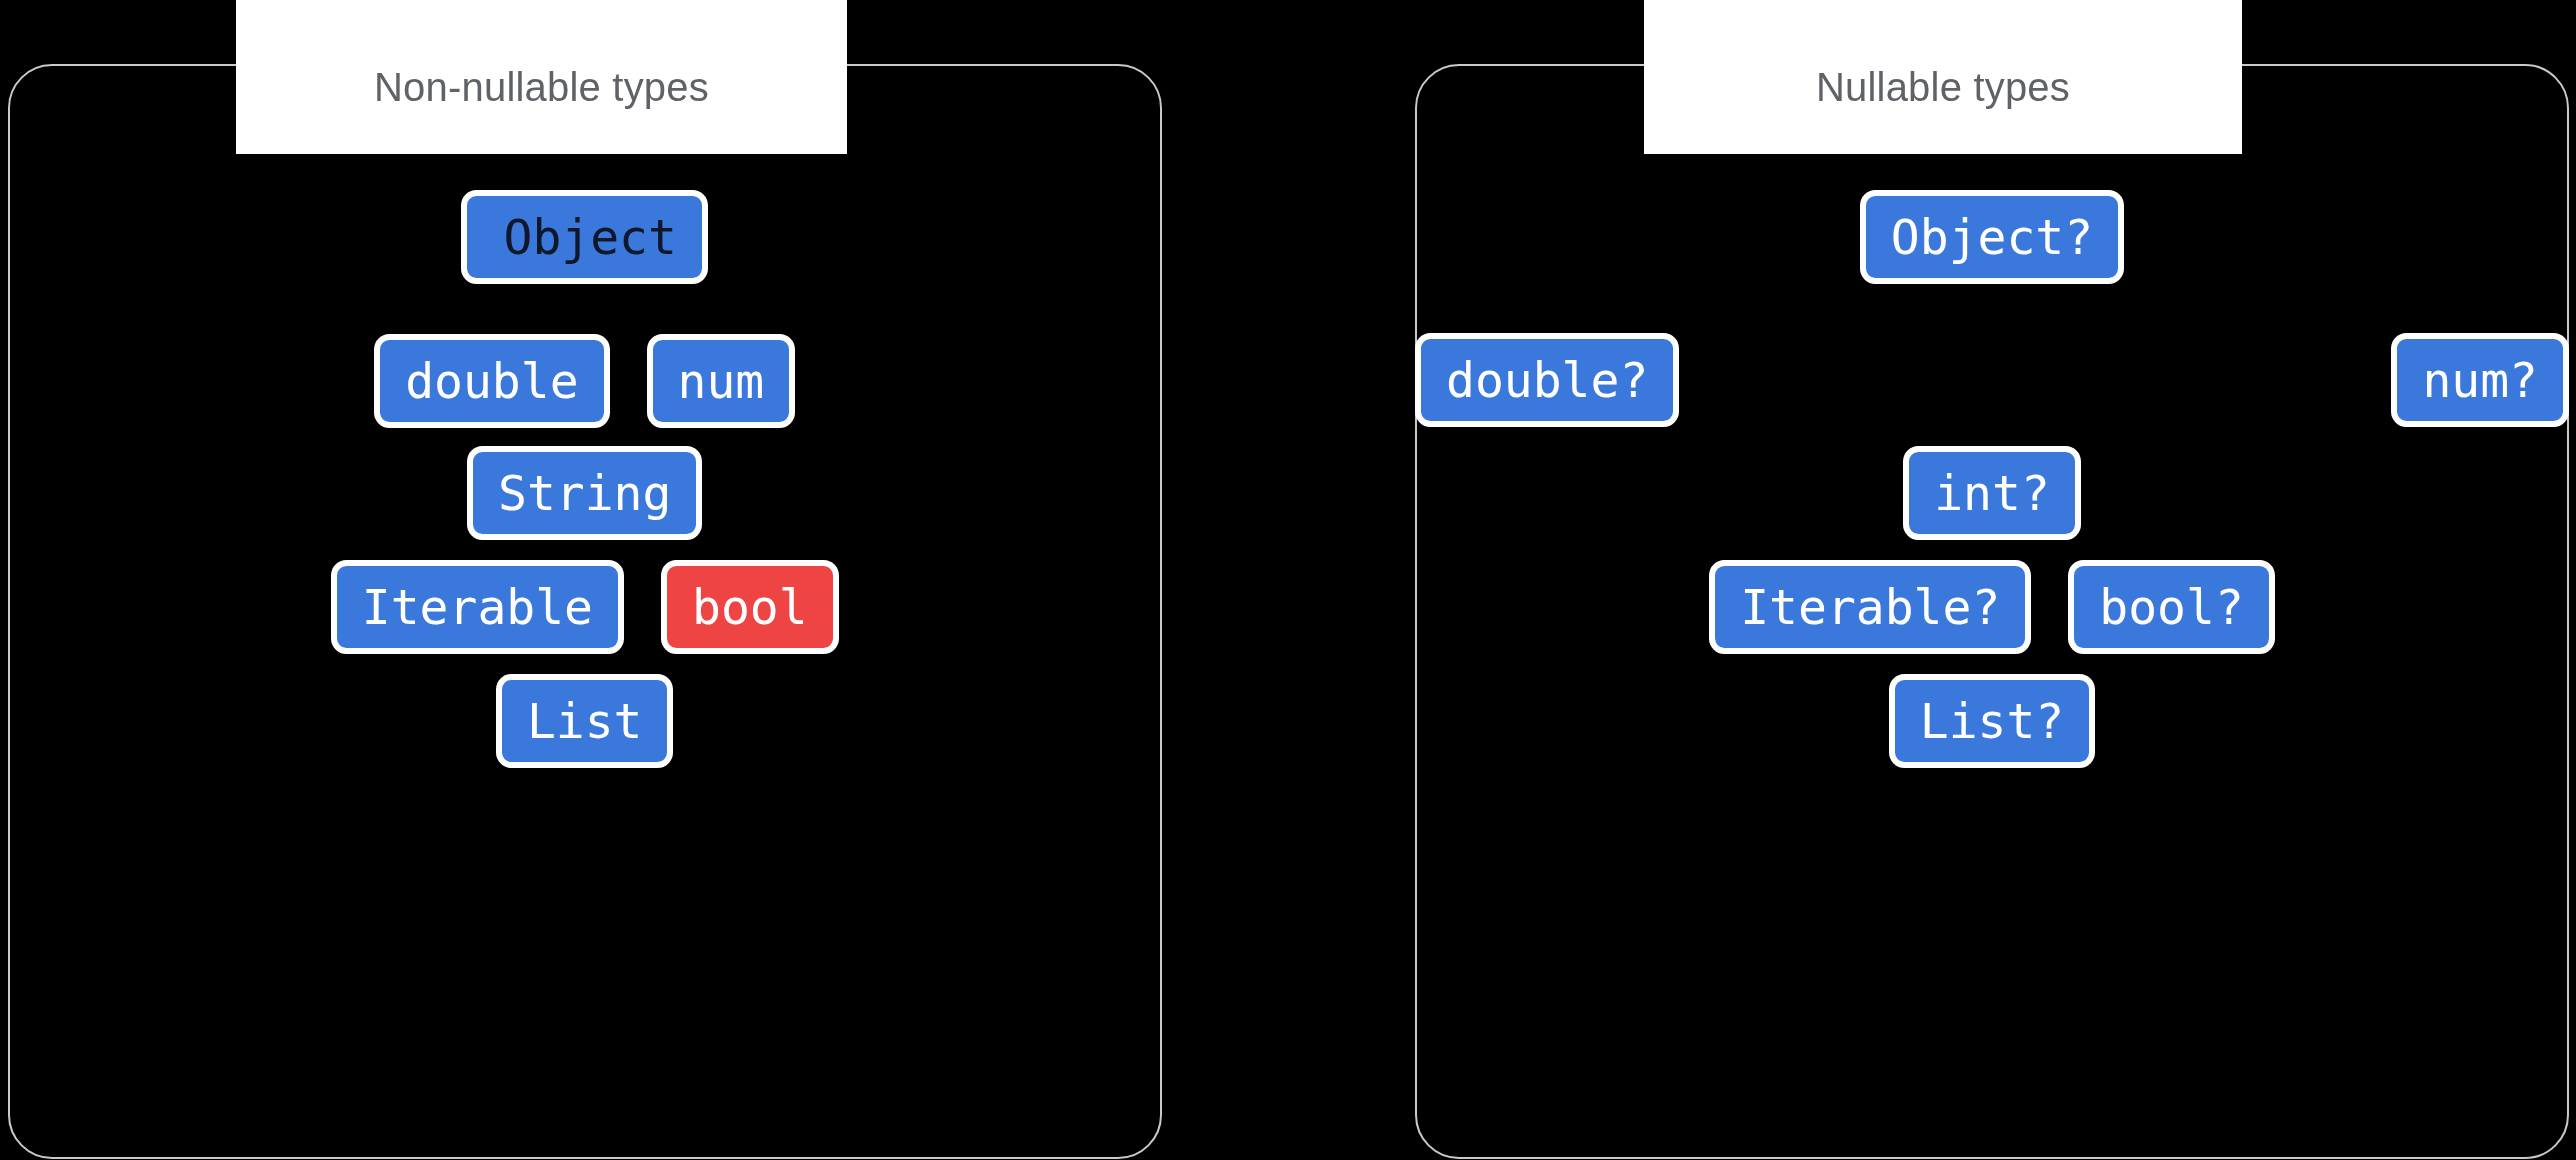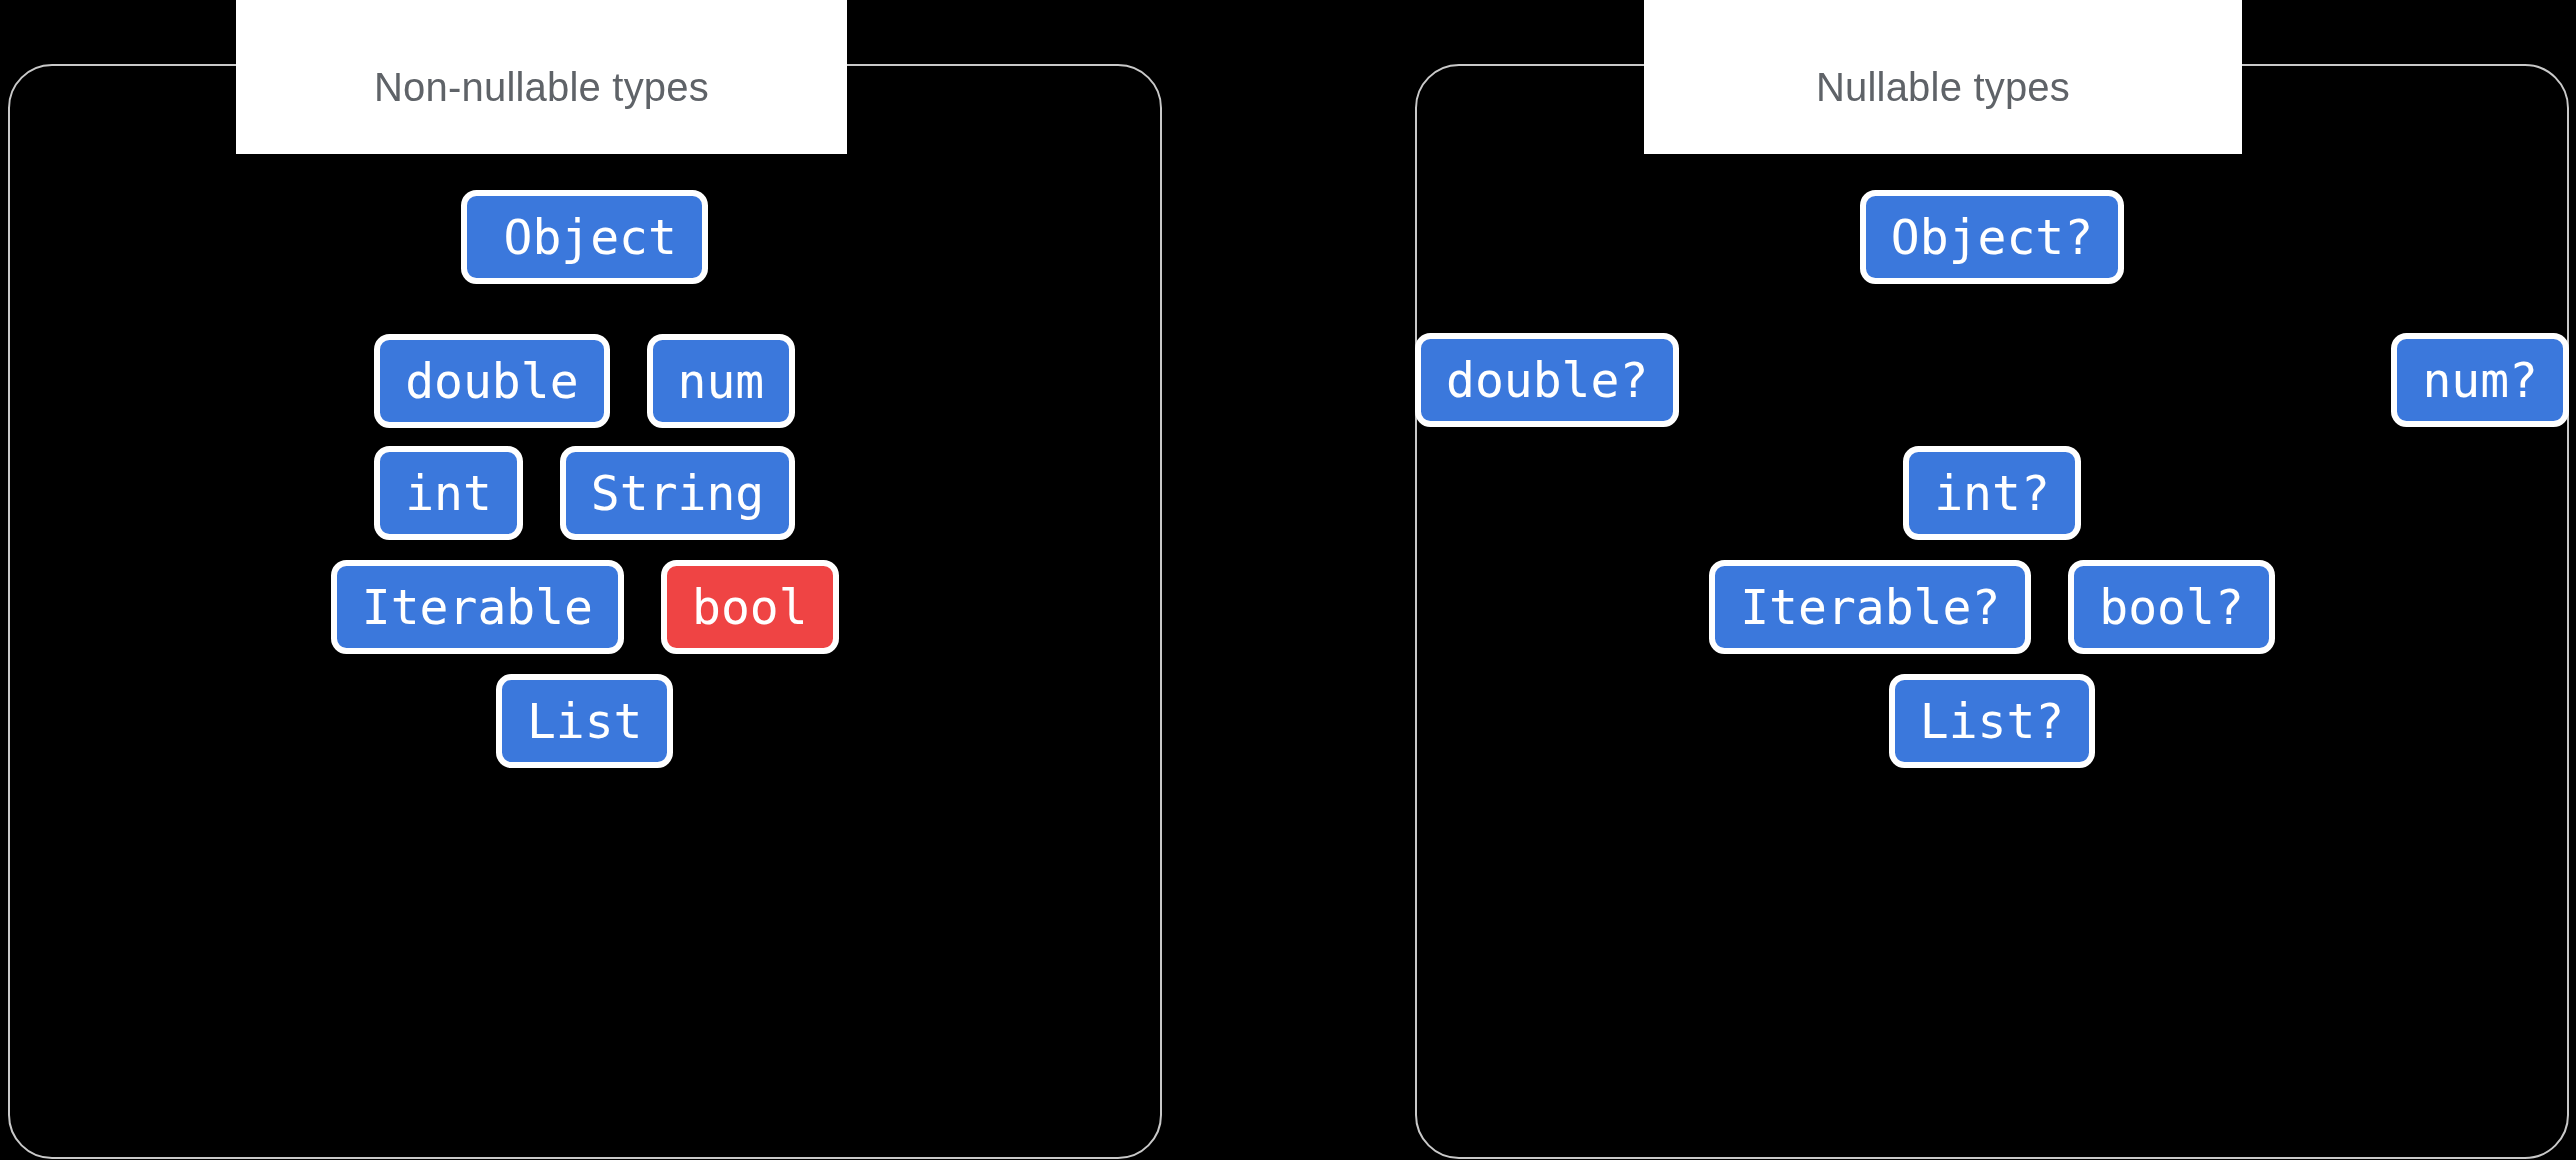--- a/index.html
+++ b/index.html
@@ -107,30 +107,29 @@
 </head>
 <body style="background: rgb(0, 0, 0);">
 
 <div id="canvas" style="background: rgb(0, 0, 0);">
 
   <div class="panel" id="panel-nonnullable" style="border-color: rgb(201, 201, 201);"></div>
 
   <div class="panel-title" id="title-nonnullable" style="color: rgb(95, 99, 104); background: rgb(255, 255, 255);">Non-nullable types</div>
 
   <div class="type-row" id="nn-row-0" style="left:7.7px; top:190px; width:1154px;">
-    <div class="type-chip" style="background: rgb(59, 120, 220); border-color: rgb(255, 255, 255); color: #ffffff; padding-left: 36px;">Object</div>
+    <div class="type-chip" style="background: rgb(59, 120, 220); border-color: rgb(255, 255, 255); color: #0f172a; padding-left: 36px;">Object</div>
   </div>
 
   <div class="type-row" id="nn-row-1" style="left: 7.7px; top: 334px; width: 1154px;">
     <div class="type-chip" style="background: rgb(59, 120, 220); border-color: rgb(255, 255, 255); color: rgb(255, 255, 255);">double</div>
     <div class="type-chip" style="background: rgb(59, 120, 220); border-color: rgb(255, 255, 255); color: rgb(255, 255, 255);">num</div>
   </div>
 
   <div class="type-row" id="nn-row-2" style="left: 7.7px; top: 446px; width: 1154px;">
-    <div class="type-chip" style="background: rgb(59, 120, 220); border-color: rgb(255, 255, 255); color: rgb(255, 255, 255);">int</div>
     <div class="type-chip" style="background: rgb(59, 120, 220); border-color: rgb(255, 255, 255); color: rgb(255, 255, 255);">String</div>
   </div>
 
   <div class="type-row" id="nn-row-3" style="left: 7.7px; top: 560px; width: 1154px;">
     <div class="type-chip" style="background: rgb(59, 120, 220); border-color: rgb(255, 255, 255); color: rgb(255, 255, 255);">Iterable</div>
     <div class="type-chip" style="background: #ef4444; border-color: rgb(255, 255, 255); color: rgb(255, 255, 255);">bool</div>
   </div>
 
   <div class="type-row" id="nn-row-4" style="left: 7.7px; top: 674px; width: 1154px;">
     <div class="type-chip" style="background: rgb(59, 120, 220); border-color: rgb(255, 255, 255); color: rgb(255, 255, 255);">List</div>

